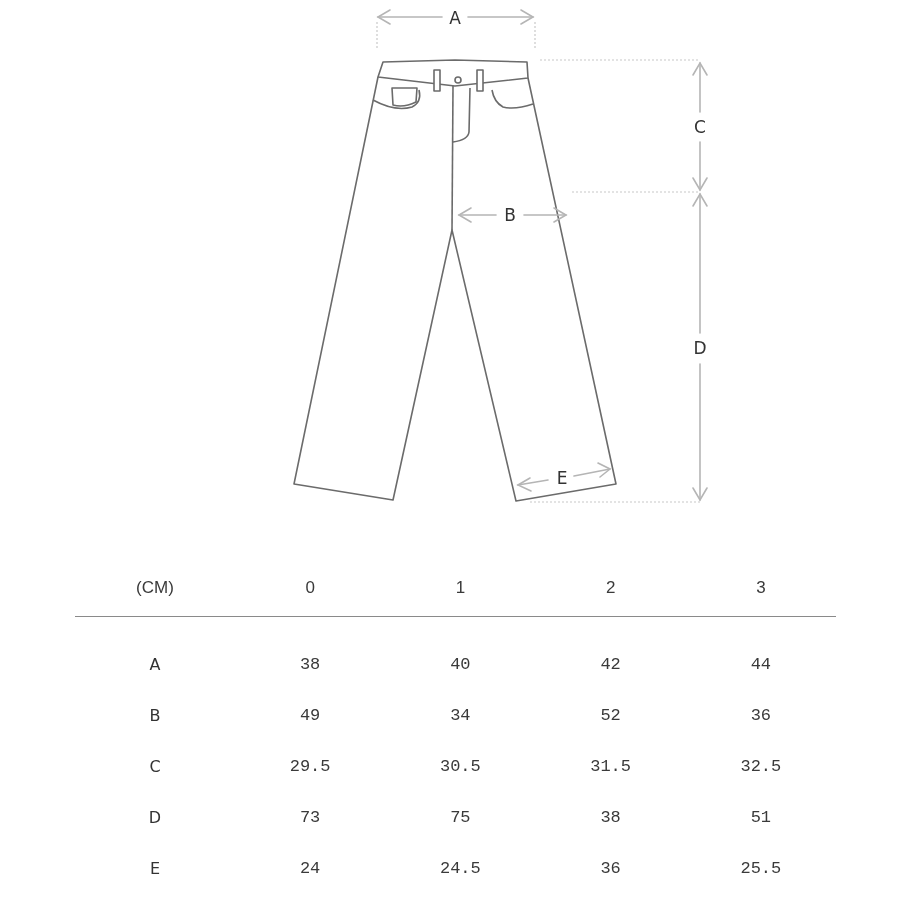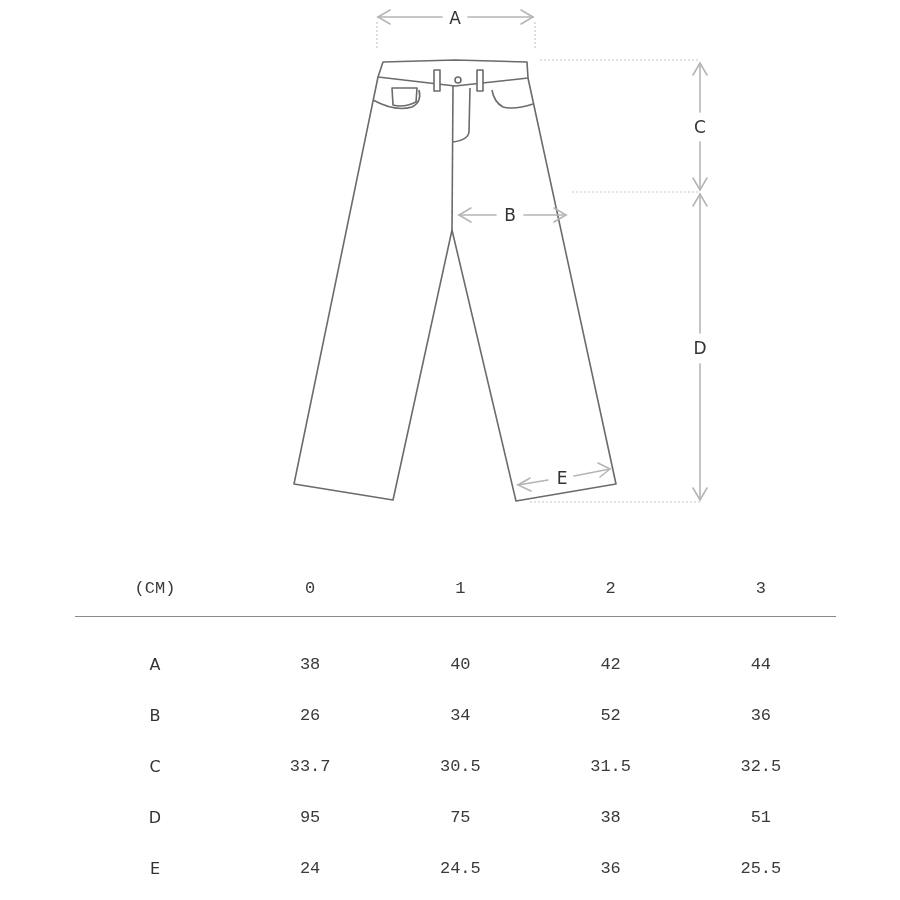--- a/index.html
+++ b/index.html
@@ -1,21 +1,21 @@
 <!DOCTYPE html>
 <html><head>
 <meta charset="utf-8">
 <style>
   html, body { margin: 0; padding: 0; background: #ffffff; }
   body { width: 900px; height: 900px; position: relative; overflow: hidden; font-family: "Liberation Sans", sans-serif; color: #333; }
   #diagram { position: absolute; left: 0; top: 0; width: 900px; height: 540px; }
   .dim-label { font-family: "DejaVu Sans", sans-serif; font-size: 17px; fill: #333; text-anchor: middle; dominant-baseline: central; }
   table.size-table { position: absolute; left: 75px; top: 560px; width: 761px; border-collapse: collapse; }
   .size-table th, .size-table td { font-family: "Liberation Sans", sans-serif; font-size: 17px; color: #3a3a3a; text-align: center; font-weight: normal; padding: 0; }
-  .size-table thead th { height: 56px; vertical-align: middle; font-family: Liberation Mono, monospace; }
+  .size-table thead th { height: 56px; vertical-align: middle; }
   .size-table thead tr { border-bottom: 1.5px solid #8a8a8a; }
   .size-table tbody td { height: 51px; font-family: Liberation Mono, monospace; }
   .size-table tbody tr:first-child td { padding-top: 22px; }
   .size-table th.unit-col, .size-table td.row-label { width: 160px; }
   .size-table td.row-label { font-family: "DejaVu Sans", sans-serif; font-size: 16px; color: #333; }
 </style>
 </head>
 <body>
 
 <svg id="diagram" viewBox="0 0 900 540" xmlns="http://www.w3.org/2000/svg">
@@ -97,35 +97,35 @@
   <tbody>
     <tr>
       <td class="row-label">A</td>
       <td>38</td>
       <td>40</td>
       <td>42</td>
       <td>44</td>
     </tr>
     <tr>
       <td class="row-label">B</td>
-      <td>26</td>
+      <td>49</td>
       <td>34</td>
       <td>52</td>
       <td>36</td>
     </tr>
     <tr>
       <td class="row-label">C</td>
-      <td>33.7</td>
+      <td>29.5</td>
       <td>30.5</td>
       <td>31.5</td>
       <td>32.5</td>
     </tr>
     <tr>
       <td class="row-label">D</td>
-      <td>95</td>
+      <td>73</td>
       <td>75</td>
       <td>38</td>
       <td>51</td>
     </tr>
     <tr>
       <td class="row-label">E</td>
       <td>24</td>
       <td>24.5</td>
       <td>36</td>
       <td>25.5</td>

